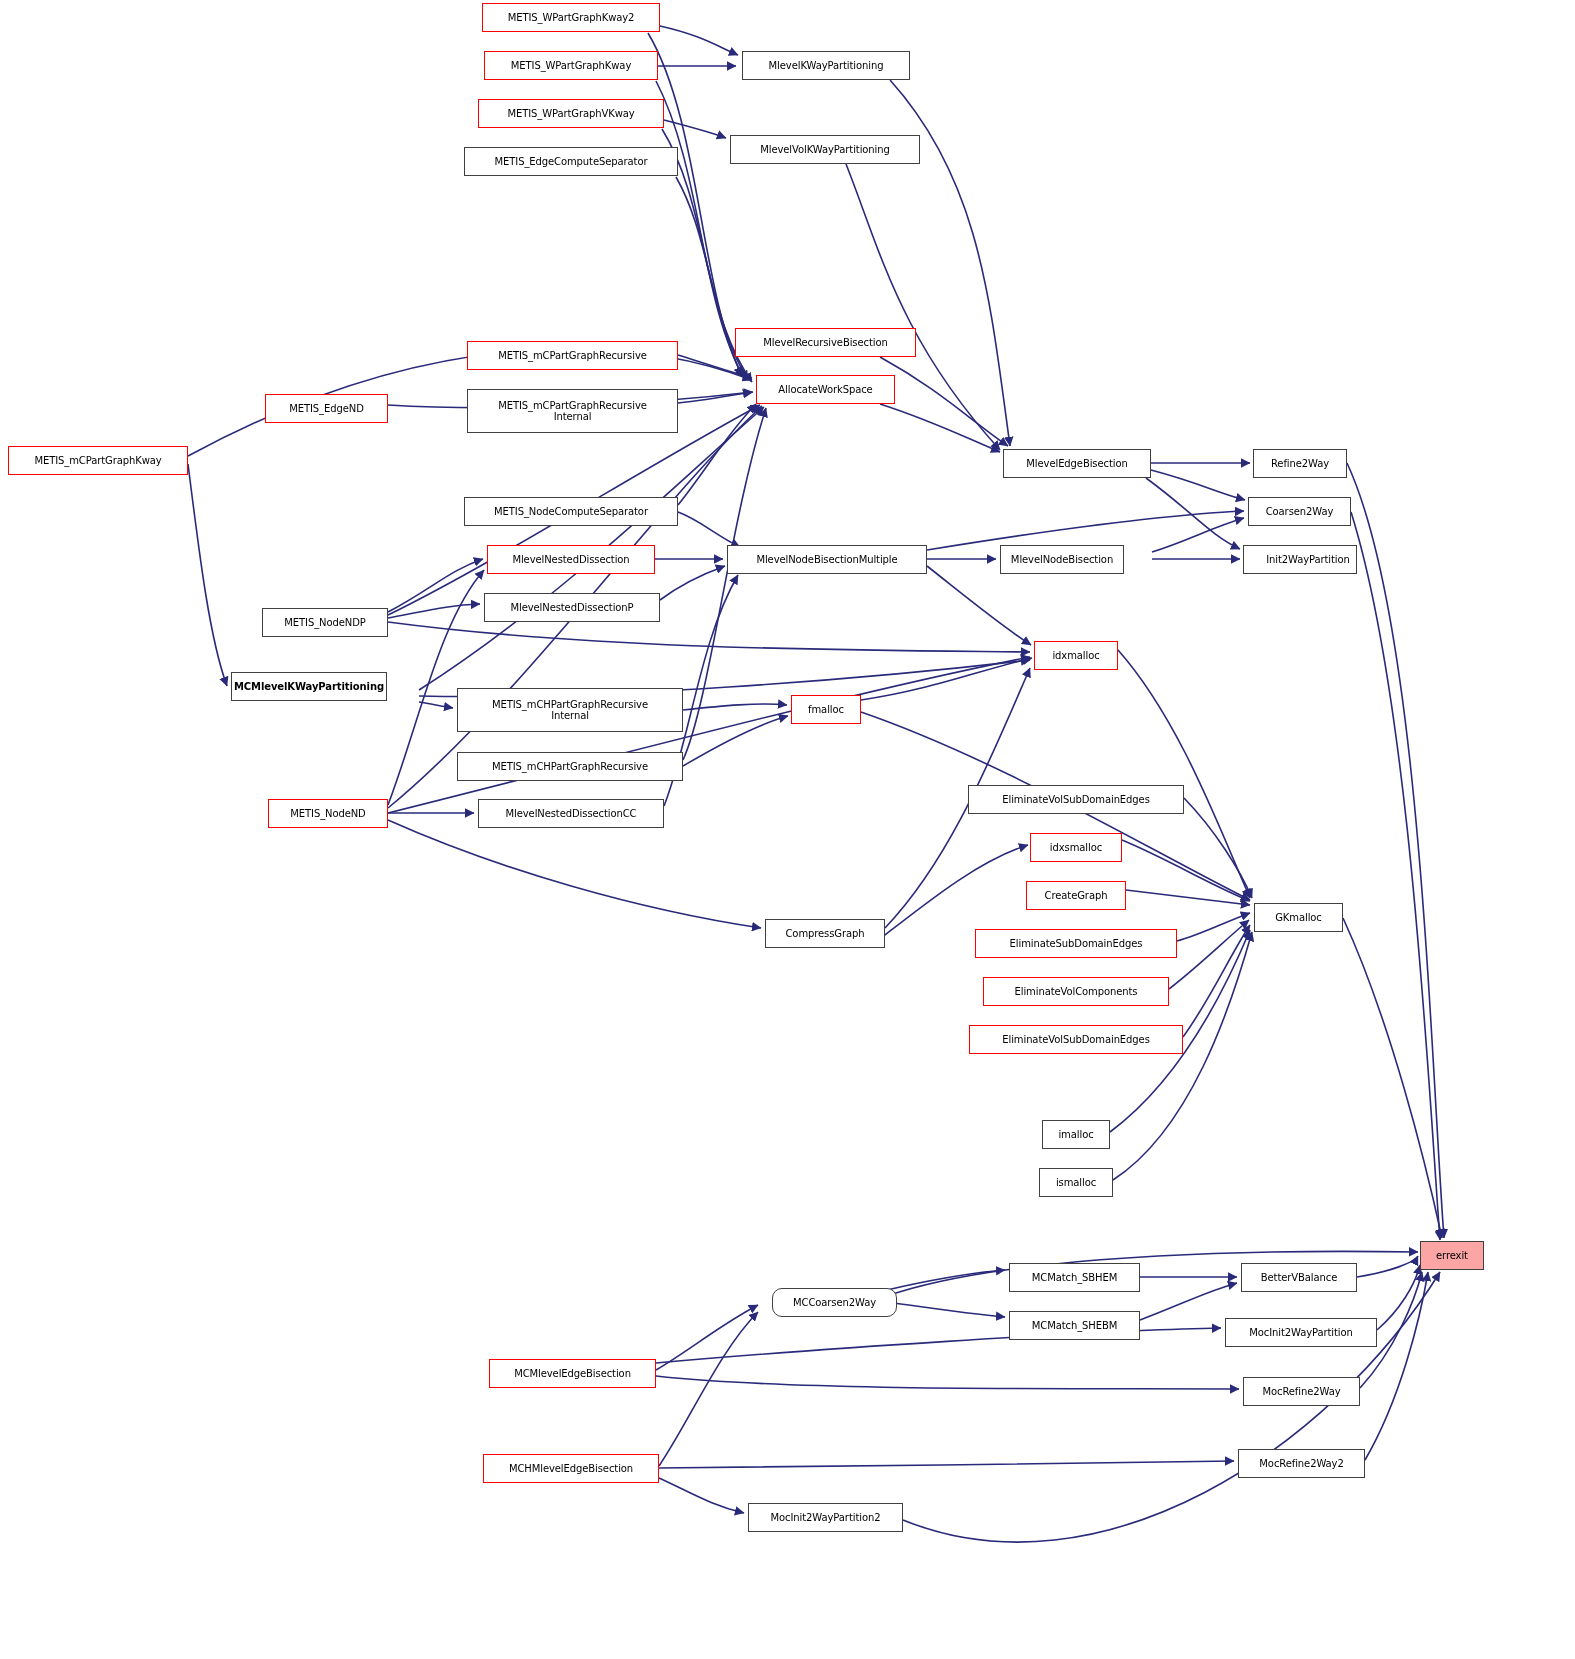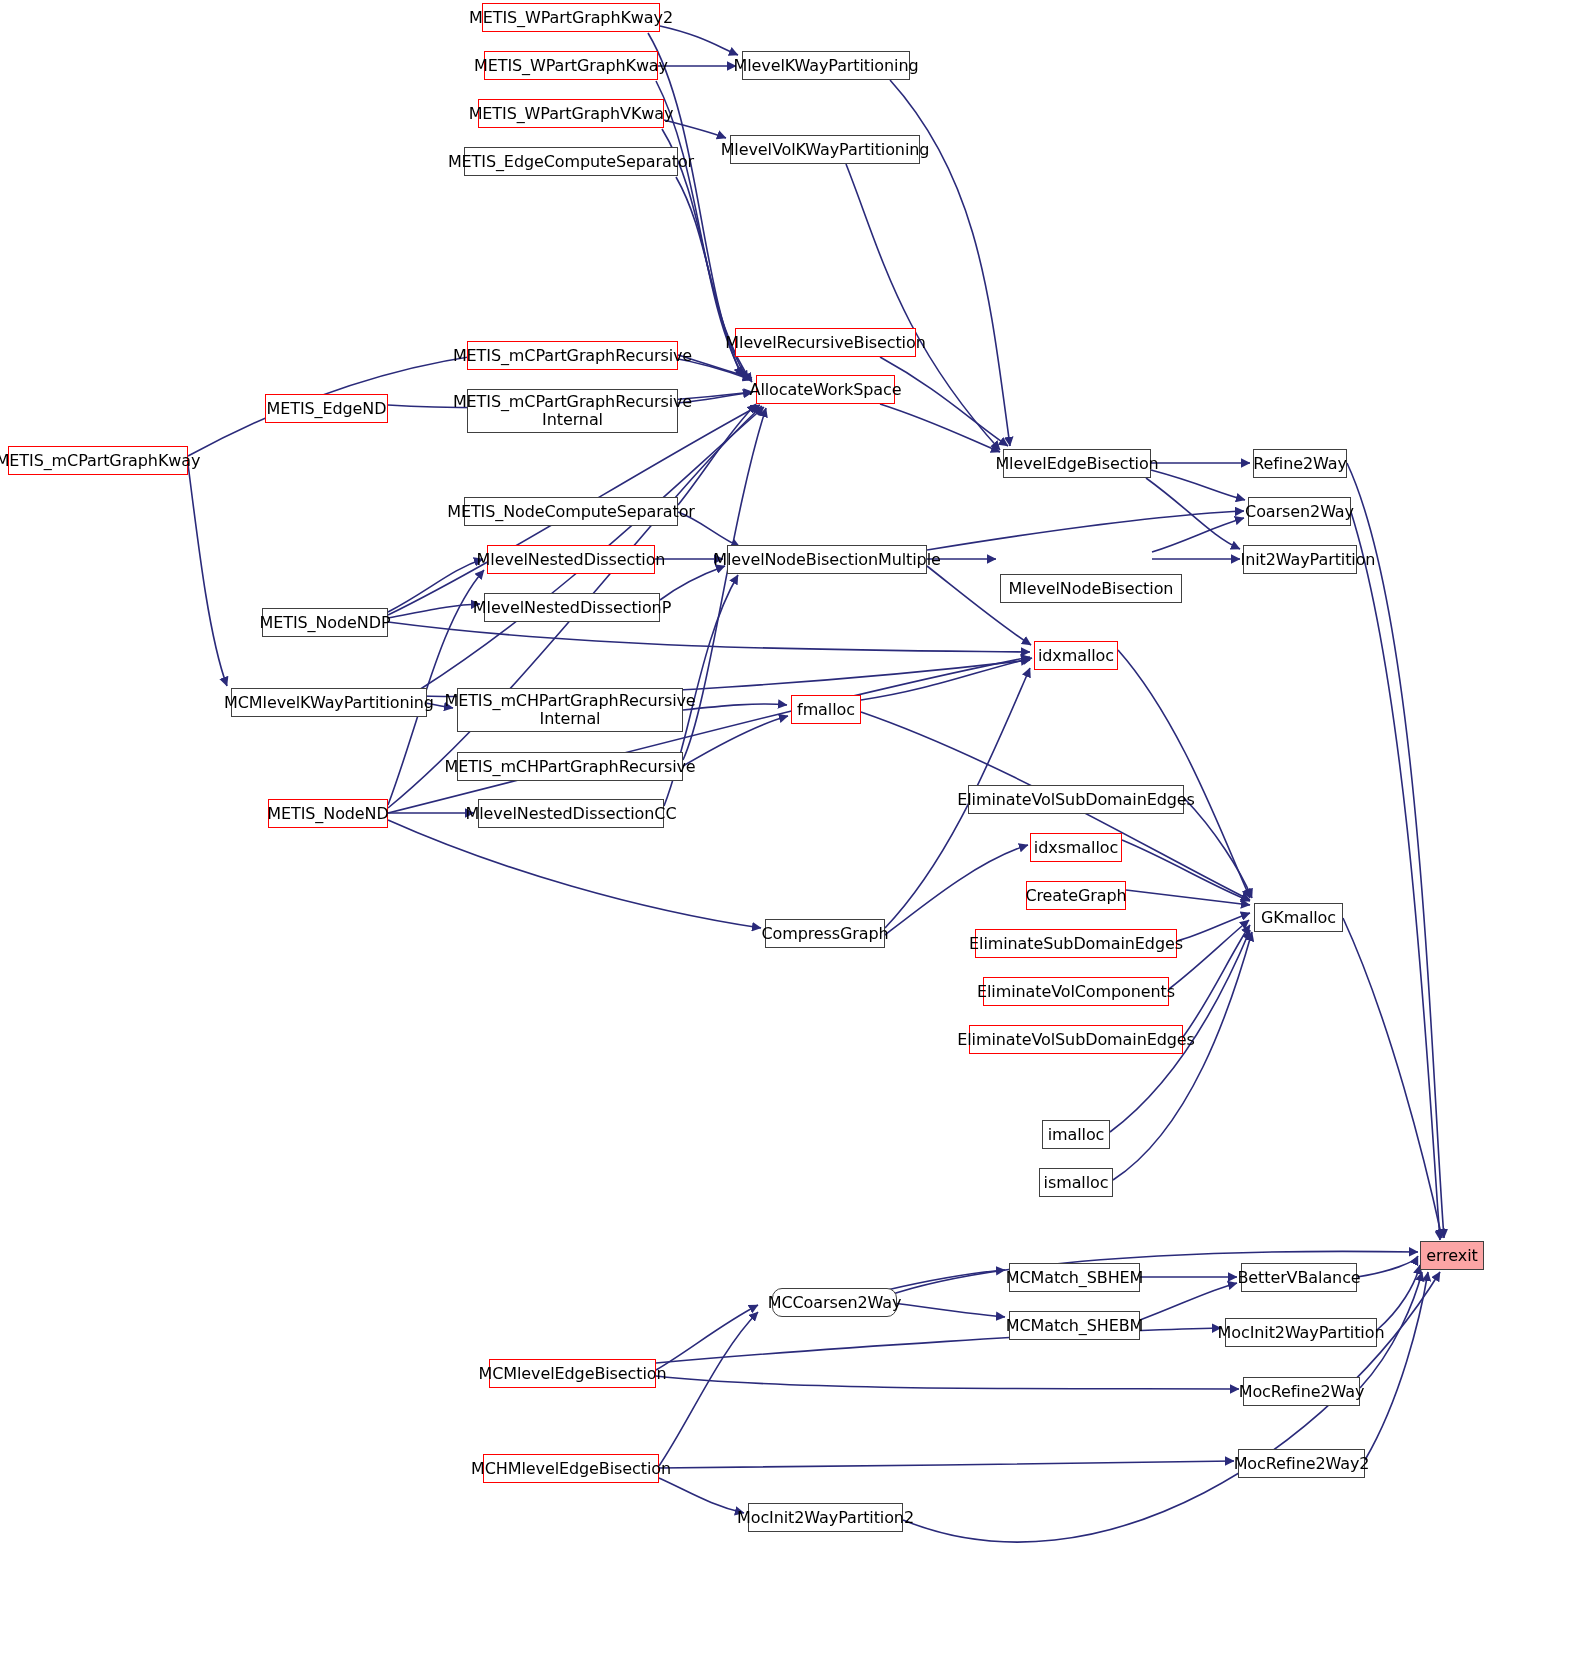--- a/index.html
+++ b/index.html
@@ -26,21 +26,21 @@
   .node {
     position: absolute;
     box-sizing: border-box;
     display: flex;
     align-items: center;
     justify-content: center;
     text-align: center;
     background: #ffffff;
     border: 1px solid #404040;
     color: #000000;
-    font-size: 16px;
+    font-size: 10px;
     line-height: 1.12;
     white-space: pre-line;
     letter-spacing: -0.1px;
     z-index: 5;
   }
   .node.red {
     border: 1px solid #ff0000;
   }
   .node.filled {
     background: #fca5a5;
@@ -166,26 +166,26 @@
 Internal</div>
     <div class="node red" style="left: 756px; top: 375px; width: 139px; height: 29px;">AllocateWorkSpace</div>
     <div class="node red" style="left: 8px; top: 446px; width: 180px; height: 29px;">METIS_mCPartGraphKway</div>
     <div class="node red" style="left: 265px; top: 394px; width: 123px; height: 29px;">METIS_EdgeND</div>
     <div class="node" style="left: 1003px; top: 449px; width: 148px; height: 29px;">MlevelEdgeBisection</div>
     <div class="node" style="left: 1253px; top: 449px; width: 94px; height: 29px;">Refine2Way</div>
     <div class="node" style="left: 1248px; top: 497px; width: 103px; height: 29px;">Coarsen2Way</div>
     <div class="node" style="left: 464px; top: 497px; width: 214px; height: 29px;">METIS_NodeComputeSeparator</div>
     <div class="node red" style="left: 487px; top: 545px; width: 168px; height: 29px;">MlevelNestedDissection</div>
     <div class="node" style="left: 727px; top: 545px; width: 200px; height: 29px;">MlevelNodeBisectionMultiple</div>
-    <div class="node" style="left: 1000px; top: 574px; width: 182px; height: 29px;">MlevelNodeBisection</div>
+    <div class="node" style="left: 1000px; top: 545px; width: 124px; height: 29px;">MlevelNodeBisection</div>
     <div class="node" style="left: 1243px; top: 545px; width: 114px; height: 29px; padding-left: 16px;">Init2WayPartition</div>
     <div class="node" style="left: 484px; top: 593px; width: 176px; height: 29px;">MlevelNestedDissectionP</div>
     <div class="node" style="left: 262px; top: 608px; width: 126px; height: 29px;">METIS_NodeNDP</div>
     <div class="node red" style="left: 1034px; top: 641px; width: 84px; height: 29px;">idxmalloc</div>
-    <div class="node" style="left: 231px; top: 688px; width: 196px; height: 29px;">MCMlevelKWayPartitioning</div>
+    <div class="node" style="left: 231px; top: 672px; width: 156px; height: 29px; font-weight: bold;">MCMlevelKWayPartitioning</div>
     <div class="node" style="left: 457px; top: 688px; width: 226px; height: 44px;">METIS_mCHPartGraphRecursive
 Internal</div>
     <div class="node red" style="left: 791px; top: 695px; width: 70px; height: 29px;">fmalloc</div>
     <div class="node" style="left: 457px; top: 752px; width: 226px; height: 29px;">METIS_mCHPartGraphRecursive</div>
     <div class="node" style="left: 968px; top: 785px; width: 216px; height: 29px;">EliminateVolSubDomainEdges</div>
     <div class="node red" style="left: 268px; top: 799px; width: 120px; height: 29px;">METIS_NodeND</div>
     <div class="node" style="left: 478px; top: 799px; width: 186px; height: 29px;">MlevelNestedDissectionCC</div>
     <div class="node red" style="left: 1030px; top: 833px; width: 92px; height: 29px;">idxsmalloc</div>
     <div class="node red" style="left: 1026px; top: 881px; width: 100px; height: 29px;">CreateGraph</div>
     <div class="node" style="left: 1254px; top: 903px; width: 89px; height: 29px;">GKmalloc</div>

